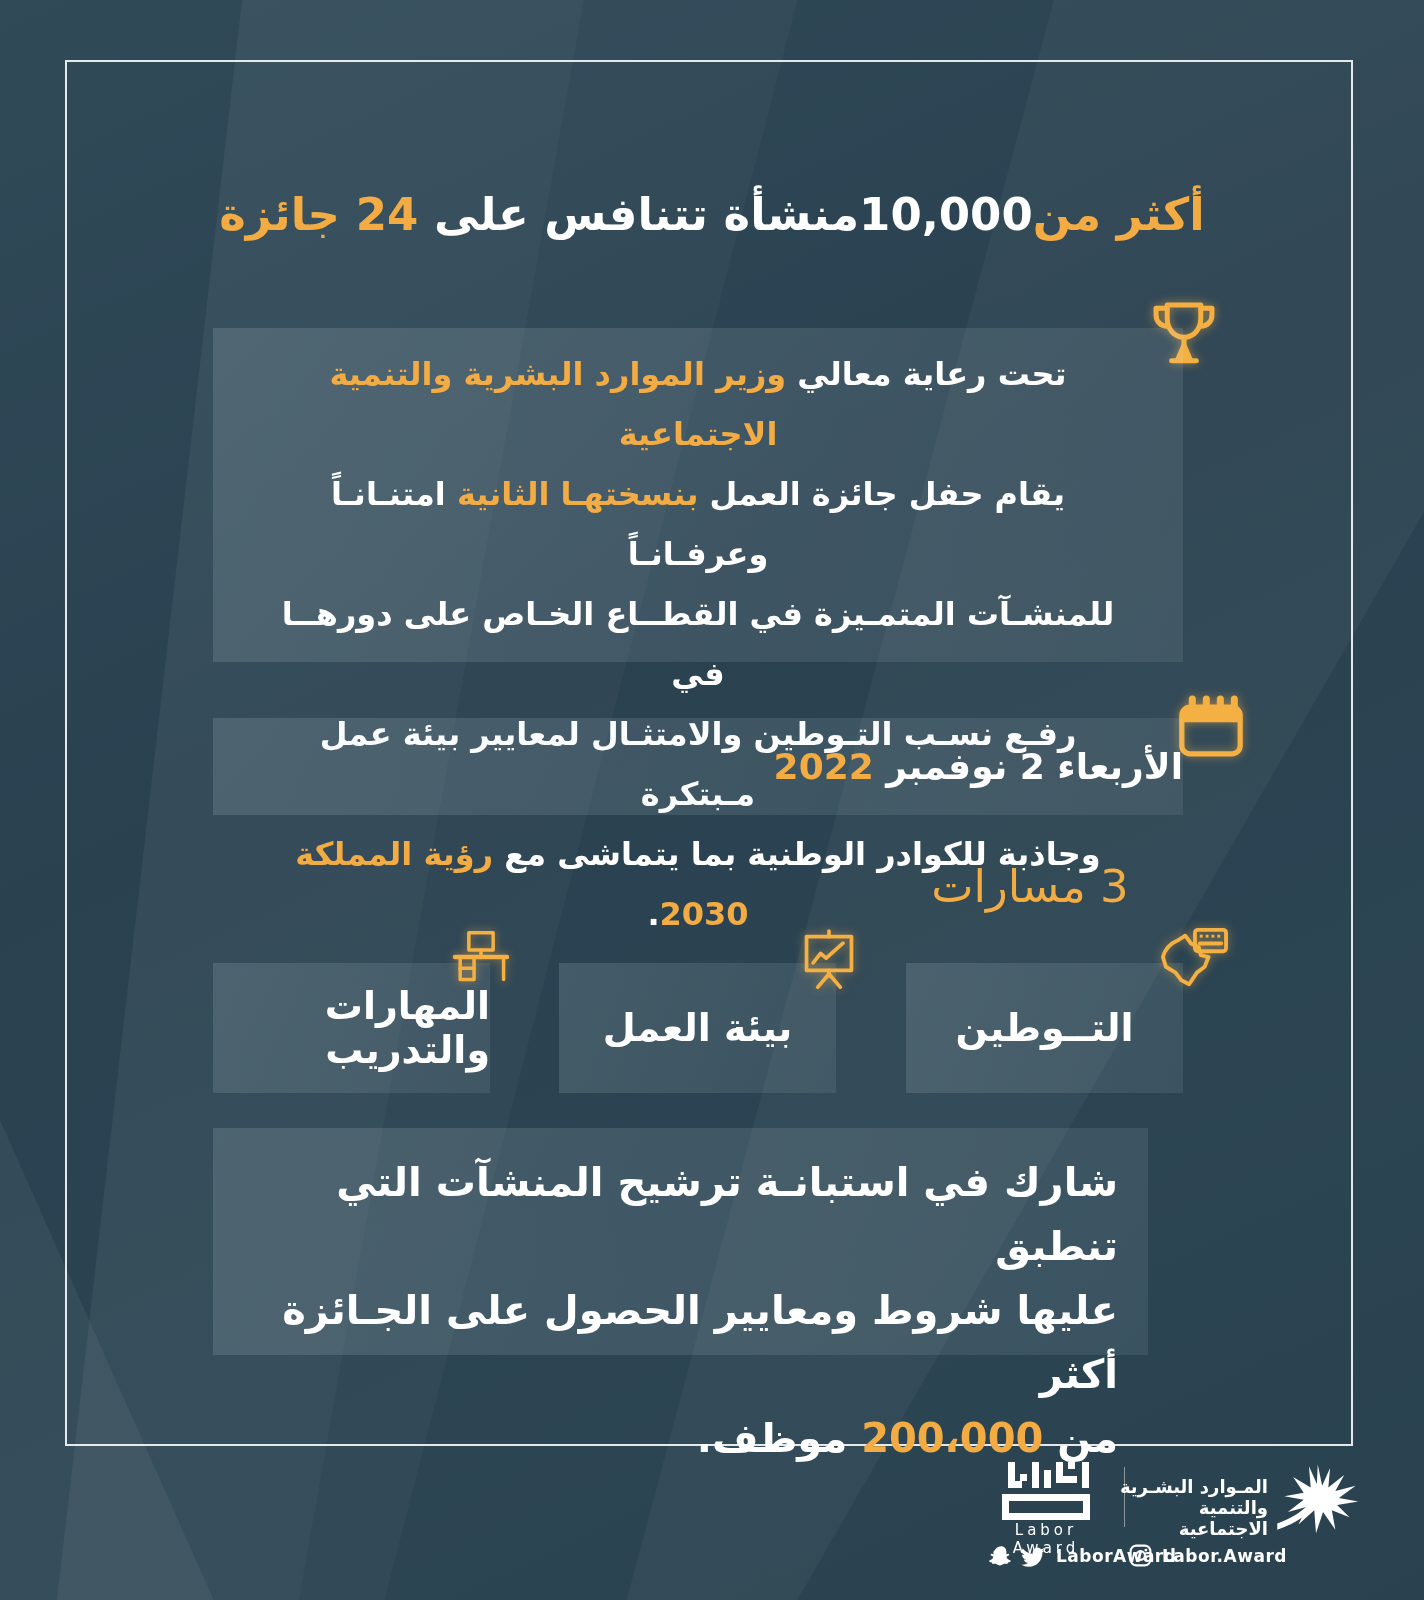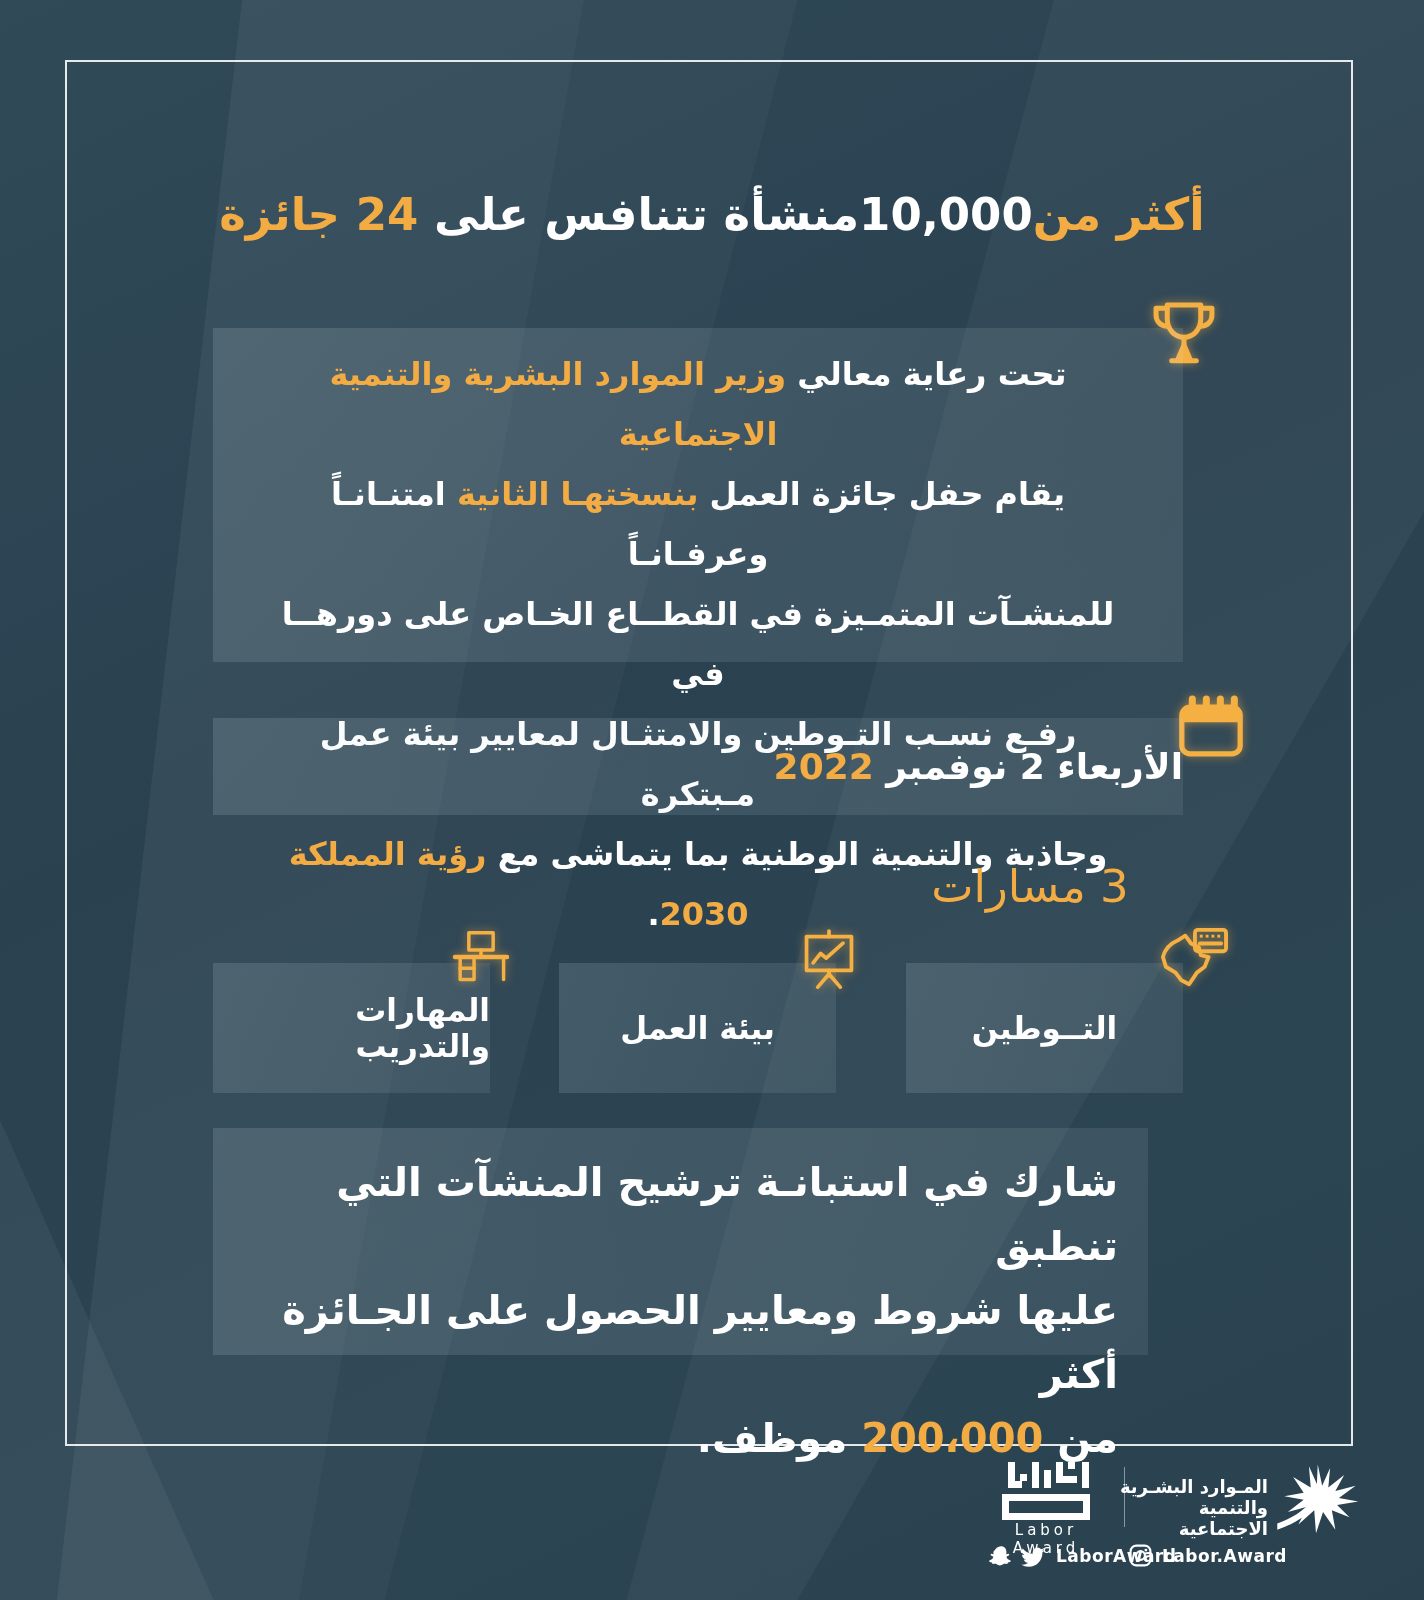--- a/index.html
+++ b/index.html
@@ -36,21 +36,21 @@
   .date-line{
     position:absolute;left:213px;top:718px;width:970px;height:97px;
     font-size:36px;font-weight:bold;line-height:97px;color:#fff;
   }
   .tracks-heading{
     position:absolute;left:900px;top:854px;width:260px;height:66px;
     font-size:45px;font-weight:normal;text-align:center;line-height:66px;color:#F2AC43;
   }
   .track-label{
     position:absolute;inset:0;display:flex;align-items:center;justify-content:center;
-    font-size:31px;font-weight:bold;color:#fff;
+    font-size:38px;font-weight:bold;color:#fff;
   }
   .cta-text{
     position:absolute;left:213px;top:1150px;width:935px;
     font-size:40px;font-weight:bold;text-align:right;line-height:64px;color:#fff;
     padding:0 30px;box-sizing:border-box;
   }
   .icon{position:absolute;filter:drop-shadow(0 0 5px rgba(243,174,69,0.55));}
   .footer-divider{position:absolute;left:1124px;top:1467px;width:1px;height:60px;background:rgba(255,255,255,0.45);}
   .labor-award-en{
     position:absolute;left:982px;top:1521px;width:128px;
@@ -84,21 +84,21 @@
     <path d="M32 42 L26 56 L38 56 Z" fill="#F5B044" stroke-width="3"></path>
     <path d="M21 58h22"></path>
   </svg>
 
   <div class="panel" style="left:213px;top:328px;width:970px;height:334px;"></div>
   <div class="intro-text" dir="rtl">
     <div><span class="white">تحت رعاية معالي </span><span class="orange">وزير الموارد البشرية والتنمية الاجتماعية</span></div>
     <div><span class="white">يقام حفل جائزة العمل </span><span class="orange">بنسختهـا الثانية</span><span class="white"> امتنـانـاً وعرفـانـاً</span></div>
     <div>للمنشـآت المتمـيزة في القطــاع الخـاص على دورهــا في</div>
     <div>رفـع نسـب التـوطين والامتثـال لمعايير بيئة عمل مـبتكرة</div>
-    <div><span class="white">وجاذبة والتنمية الوطنية بما يتماشى مع </span><span class="orange">رؤية المملكة 2030</span><span class="white">.</span></div>
+    <div><span class="white">وجاذبة للكوادر الوطنية بما يتماشى مع </span><span class="orange">رؤية المملكة 2030</span><span class="white">.</span></div>
   </div>
 
   <svg class="icon" style="left:1172px;top:692px;" width="78" height="70" viewBox="0 0 66 60" fill="none">
     <rect x="14" y="3" width="6" height="11" rx="3" fill="#F5B044"></rect>
     <rect x="26" y="3" width="6" height="11" rx="3" fill="#F5B044"></rect>
     <rect x="38" y="3" width="6" height="11" rx="3" fill="#F5B044"></rect>
     <rect x="50" y="3" width="6" height="11" rx="3" fill="#F5B044"></rect>
     <path d="M8 26v-6c0-4 3-7 7-7h36c4 0 7 3 7 7v6z" fill="#F5B044"></path>
     <rect x="8" y="13" width="50" height="40" rx="7" stroke="#F5B044" stroke-width="4.5"></rect>
   </svg>

